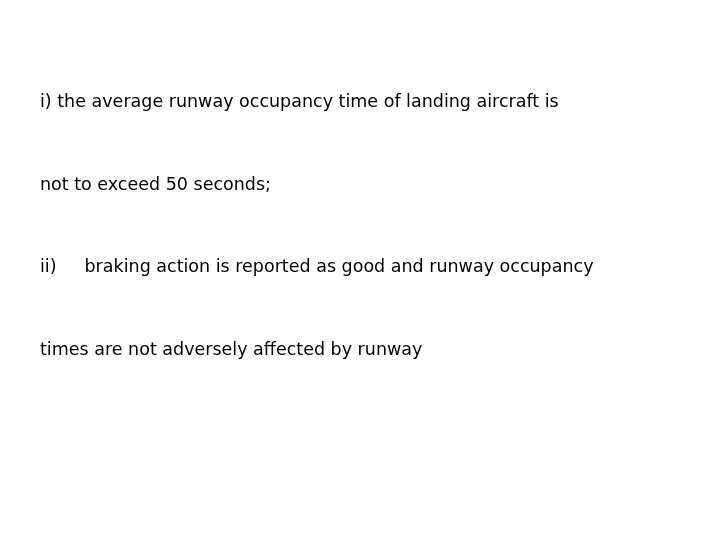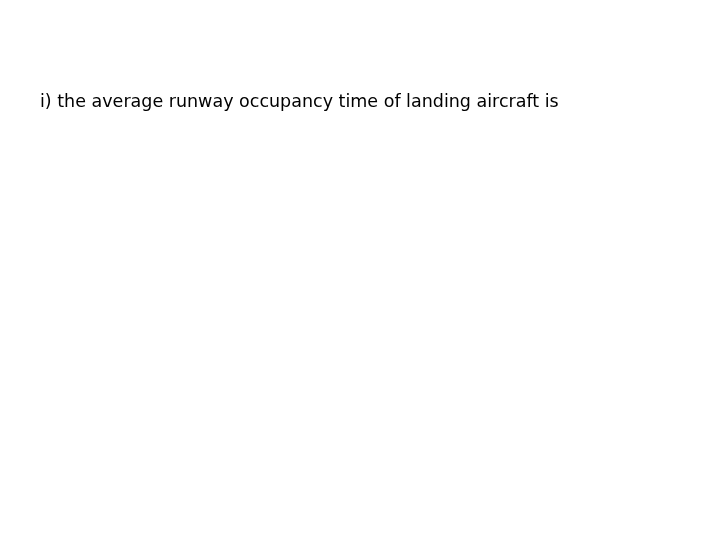--- a/index.html
+++ b/index.html
@@ -37,20 +37,23 @@
     font-size: 17.5px;
     line-height: 27.5px;
   }
 </style>
 </head>
 <body style="background: rgb(255, 255, 255);">
 
 <div class="slide">
   <div class="text-block" style="color: rgb(0, 0, 0);">
     <span class="line">i) the average runway occupancy time of landing aircraft is</span>
+    <span class="line">not to exceed 50 seconds;</span>
+    <span class="line">ii)	braking action is reported as good and runway occupancy</span>
+    <span class="line">times are not adversely affected by runway</span>
     
     
     
     
     
     
     
     
     
   </div>

